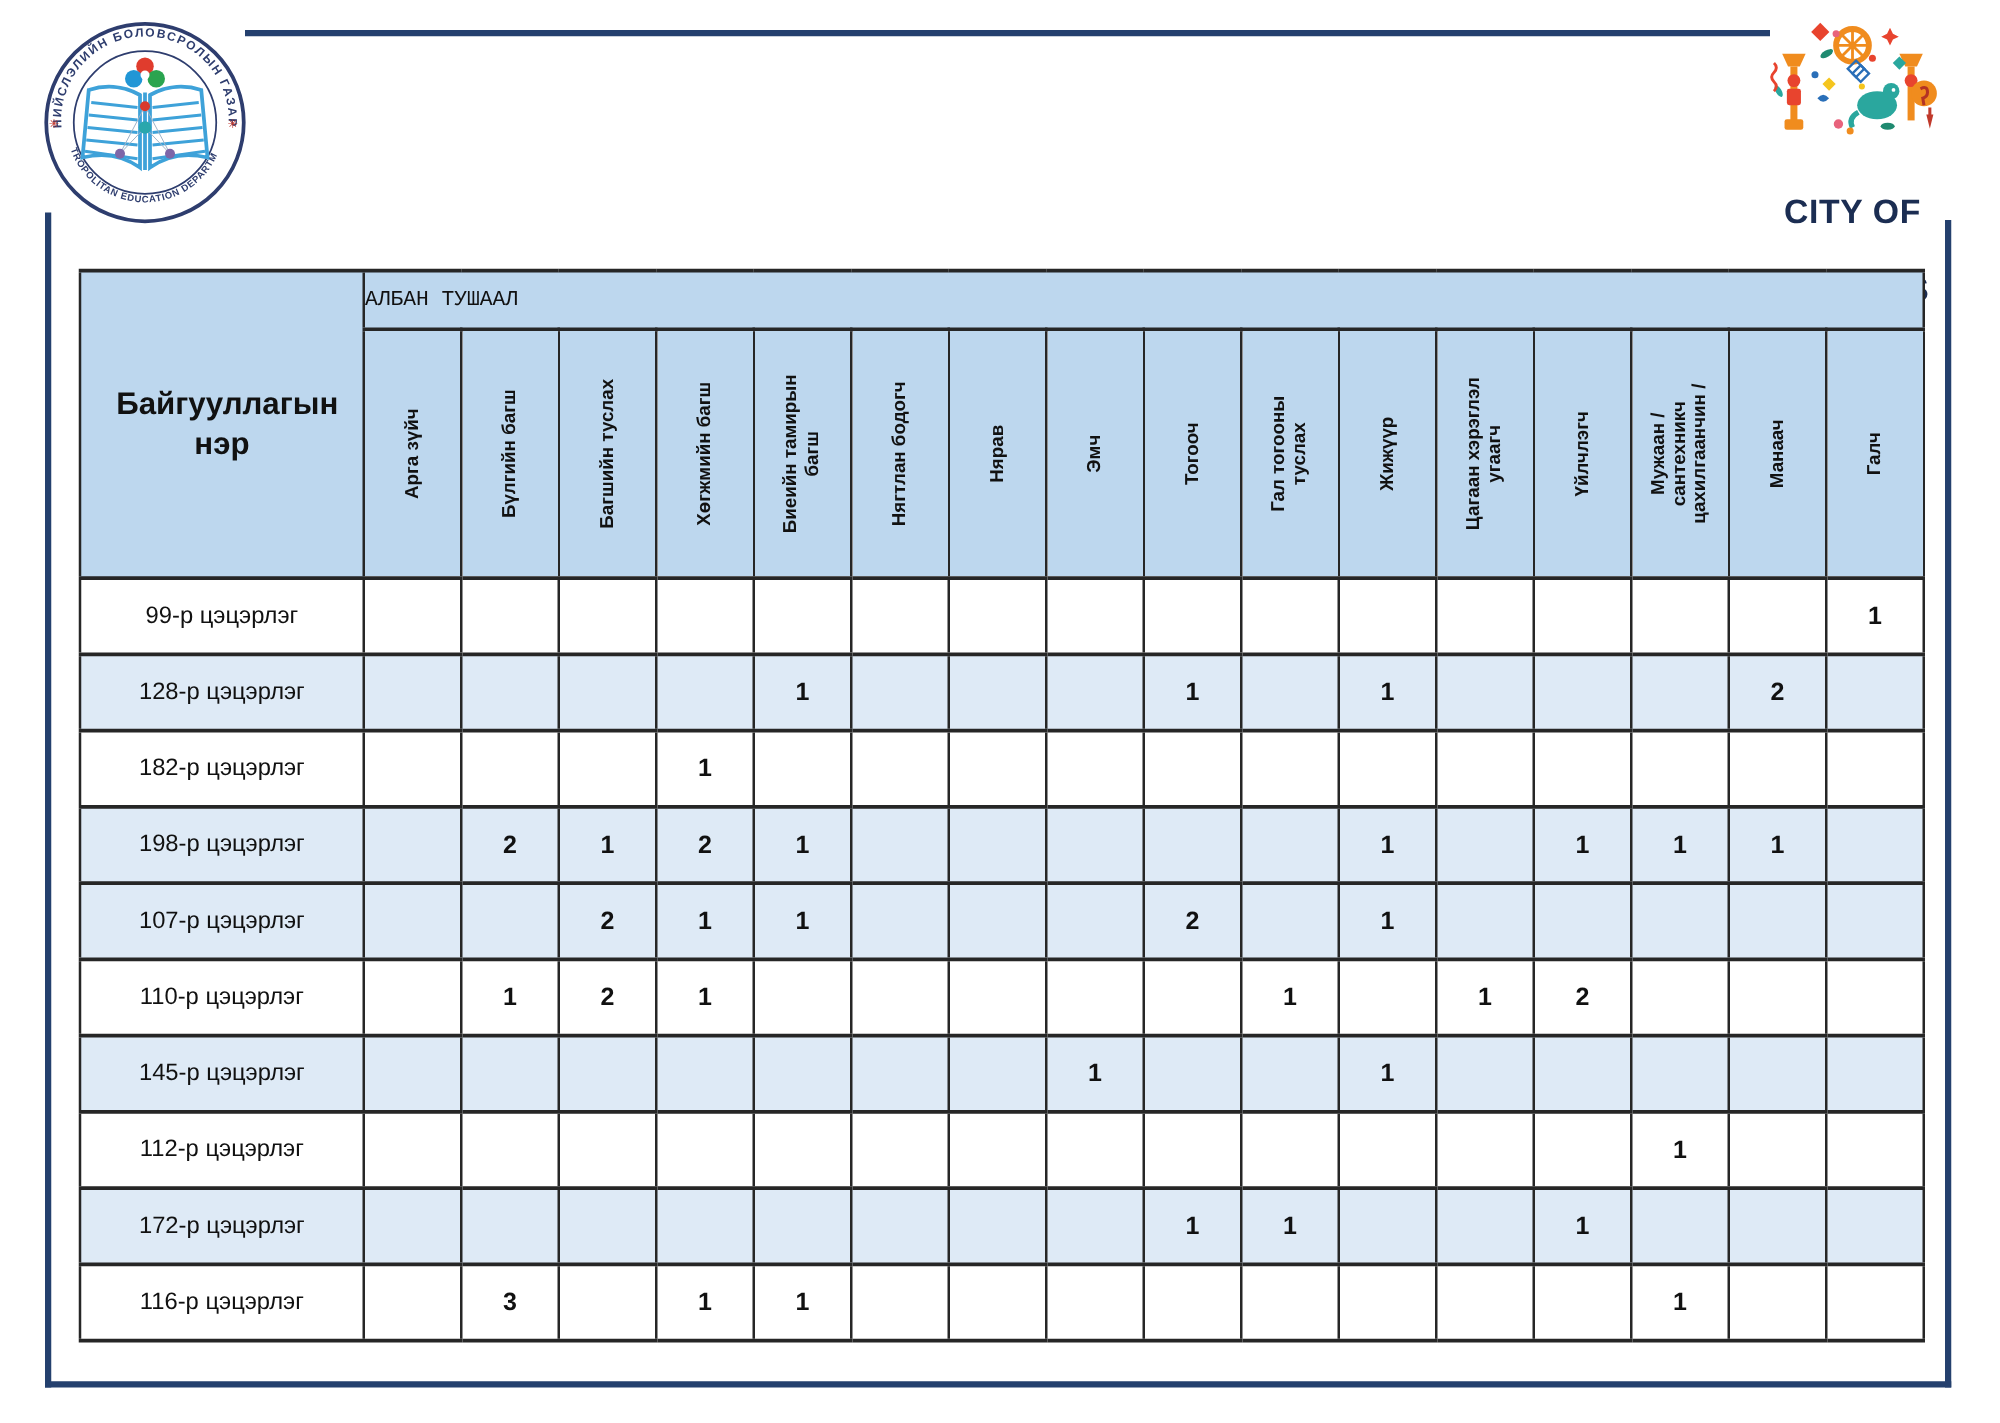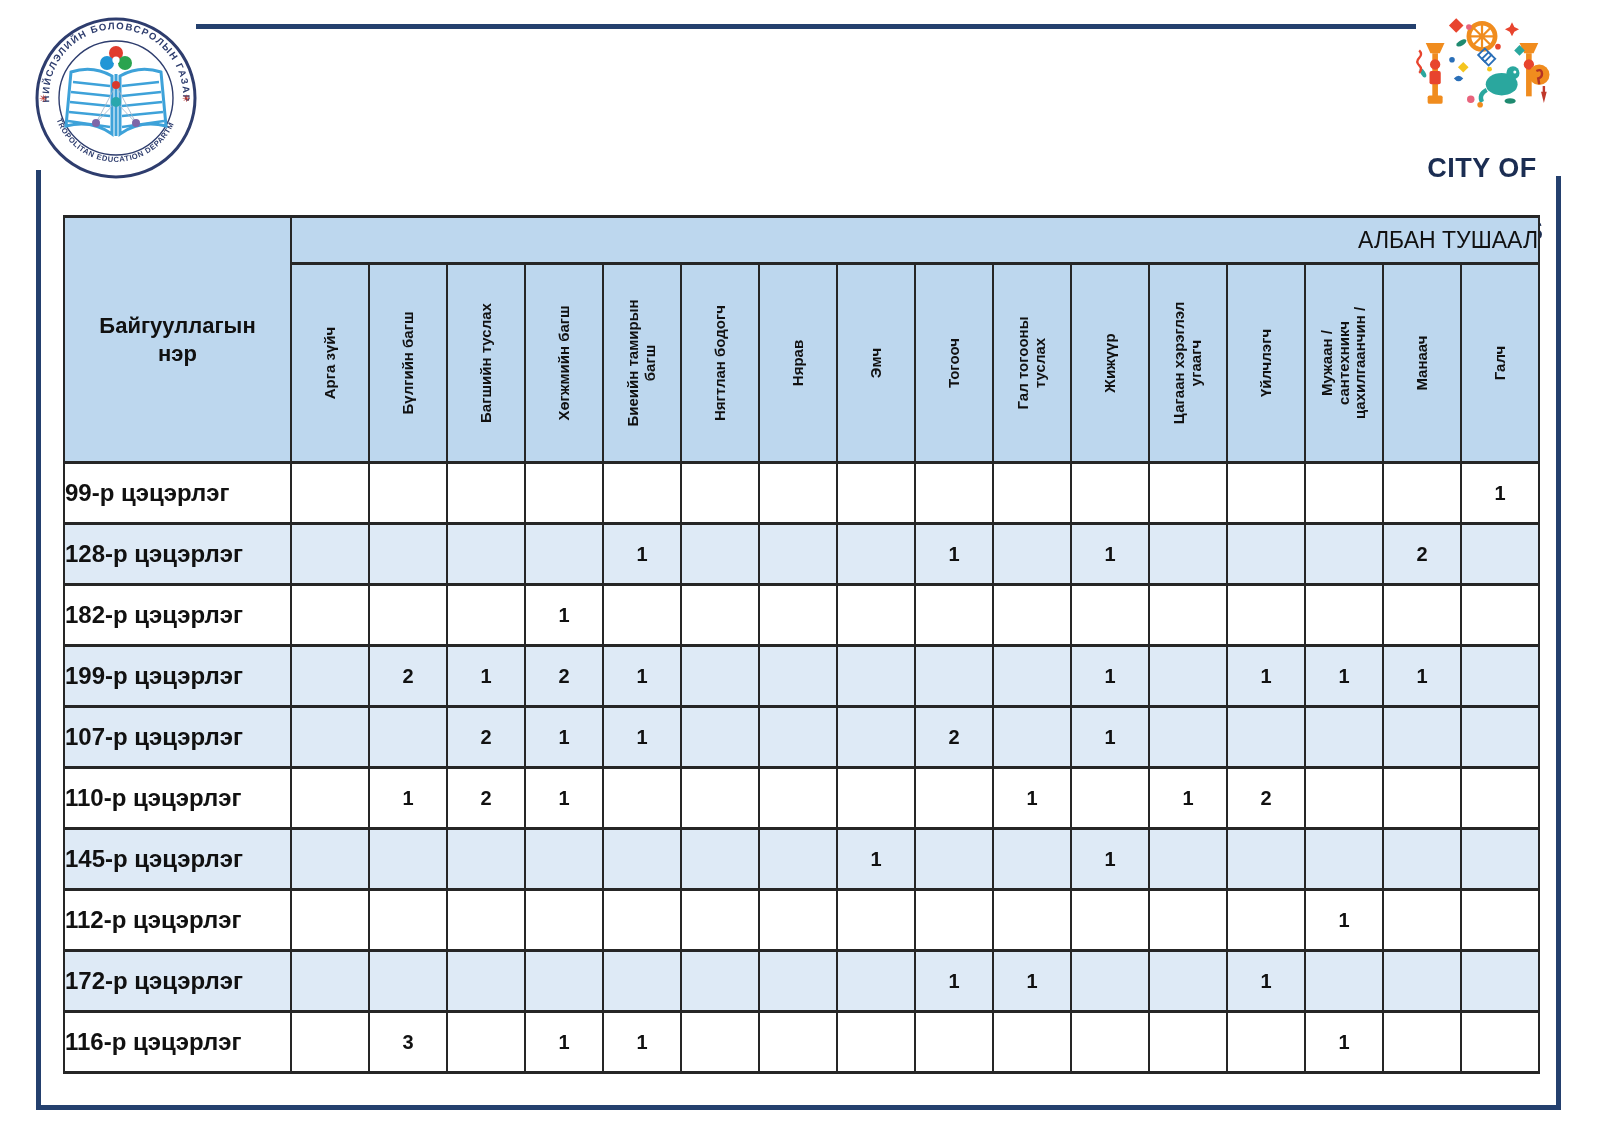--- a/index.html
+++ b/index.html
@@ -20,31 +20,31 @@
 
   
   #left-logo{position:absolute;left:30px;top:6px;width:172px;height:180px;}
   #right-logo{position:absolute;left:1402px;top:12px;width:160px;height:175px;text-align:center;}
   #right-logo .logo-text{font-weight:700;color:#1b2d52;font-size:27px;line-height:1.08;letter-spacing:.5px;margin-top:34px;}
 
   
   #vacancy-table{position:absolute;left:63px;top:215px;width:1477px;border-collapse:collapse;table-layout:fixed;}
   #vacancy-table th,#vacancy-table td{border:2px solid #262626;border-top-width:3px;border-bottom-width:3px;
       padding:0;color:#111;}
-  .grouph{height:44px;background:#bdd7ee;font-size:23px;font-weight:400;text-align:right;}
-  .nameh{background:#bdd7ee;font-size:22px;font-weight:700;text-align:center;padding:16px 28px !important;line-height:1.25;}
+  .grouph{height:44px;background:#bdd7ee;font-size:17px;font-weight:400;text-align:left;font-family:Liberation Mono, monospace;}
+  .nameh{background:#bdd7ee;font-size:25px;font-weight:700;text-align:center;padding:16px 28px !important;line-height:1.25;}
   .colh{height:196px;background:#bdd7ee;position:relative;overflow:visible;}
   .rotwrap{position:absolute;left:50%;top:50%;width:140px;height:78px;
       transform:translate(-50%,-50%) rotate(-90deg);
       display:flex;align-items:center;justify-content:center;}
   .rotwrap span{display:block;text-align:center;font-weight:700;font-size:15px;line-height:1.12;color:#111;}
   #vacancy-table tbody tr{height:61px;}
   tr.plain td{background:#ffffff;}
   tr.shaded td{background:#deeaf6;}
-  .namec{font-size:24px;font-weight:700;text-align:left;}
+  .namec{font-size:19px;font-weight:400;text-align:center;}
   .valc{font-size:20px;font-weight:700;text-align:center;}
 </style>
 </head>
 <body>
 
 <div id="page">
 
   <div id="top-line" class="navy-line"></div>
   <div id="left-line" class="navy-line"></div>
   <div id="right-line" class="navy-line"></div>
@@ -292,21 +292,21 @@
           <td class="valc"></td>
           <td class="valc"></td>
           <td class="valc"></td>
           <td class="valc"></td>
           <td class="valc"></td>
           <td class="valc"></td>
           <td class="valc"></td>
           <td class="valc"></td>
         </tr>
         <tr class="shaded">
-          <td class="namec">199-р цэцэрлэг</td>
+          <td class="namec">198-р цэцэрлэг</td>
           <td class="valc"></td>
           <td class="valc">2</td>
           <td class="valc">1</td>
           <td class="valc">2</td>
           <td class="valc">1</td>
           <td class="valc"></td>
           <td class="valc"></td>
           <td class="valc"></td>
           <td class="valc"></td>
           <td class="valc"></td>

